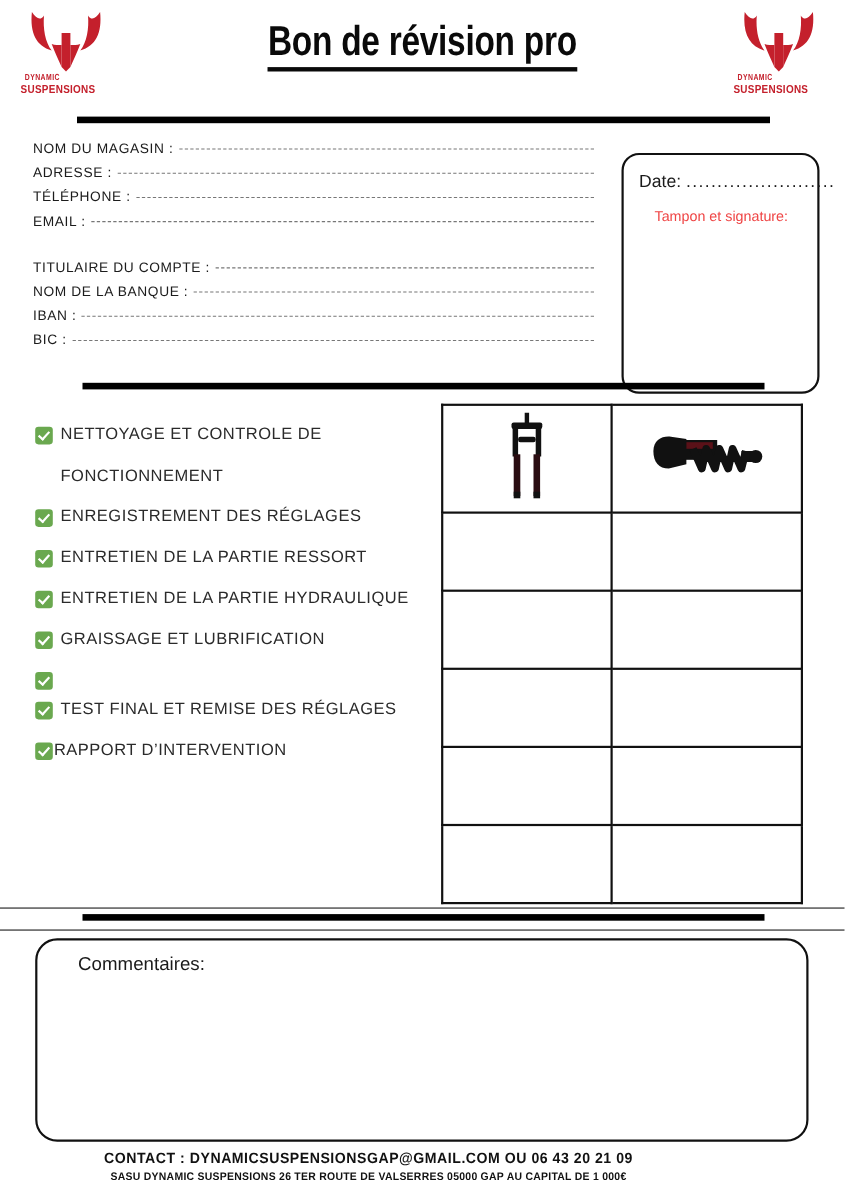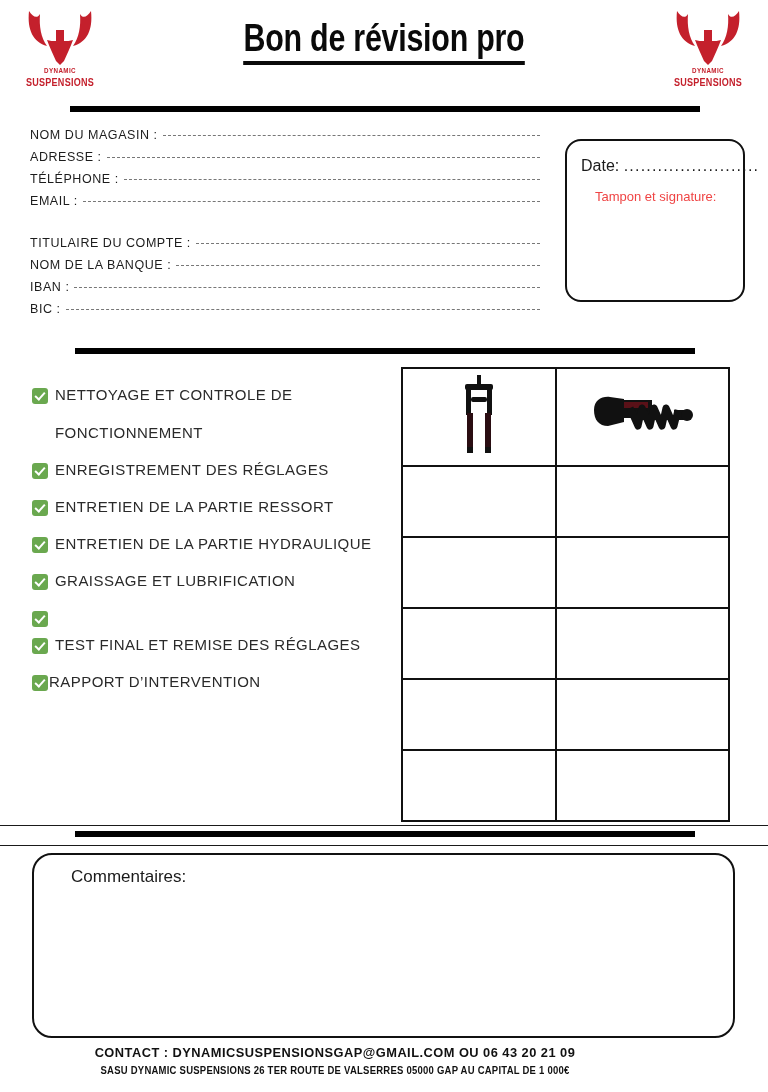--- a/index.html
+++ b/index.html
@@ -24,21 +24,20 @@
     position: absolute;
     left: 0; top: 0;
     width: 768px;
     height: 100px;
   }
   .logo {
     position: absolute;
     top: 8px;
     width: 96px;
     height: 88px;
-    text-align: center;
   }
   .logo-left  { left: 12px; }
   .logo-right { right: 12px; }
   .logo-mark {
     width: 74px;
     height: 58px;
     margin: 0 auto;
     display: block;
   }
   .logo-word1 {
@@ -122,21 +121,21 @@
     min-width: 10px;
   }
   .field-gap { height: 20px; }
 
   
   .date-box {
     position: absolute;
     left: 565px;
     top: 139px;
     width: 180px;
-    height: 163px;
+    height: 219px;
     border: 2px solid #111;
     border-radius: 16px;
     box-sizing: border-box;
   }
   .date-line {
     position: absolute;
     left: 14px;
     top: 16px;
     font-size: 16px;
     color: #1a1a1a;

